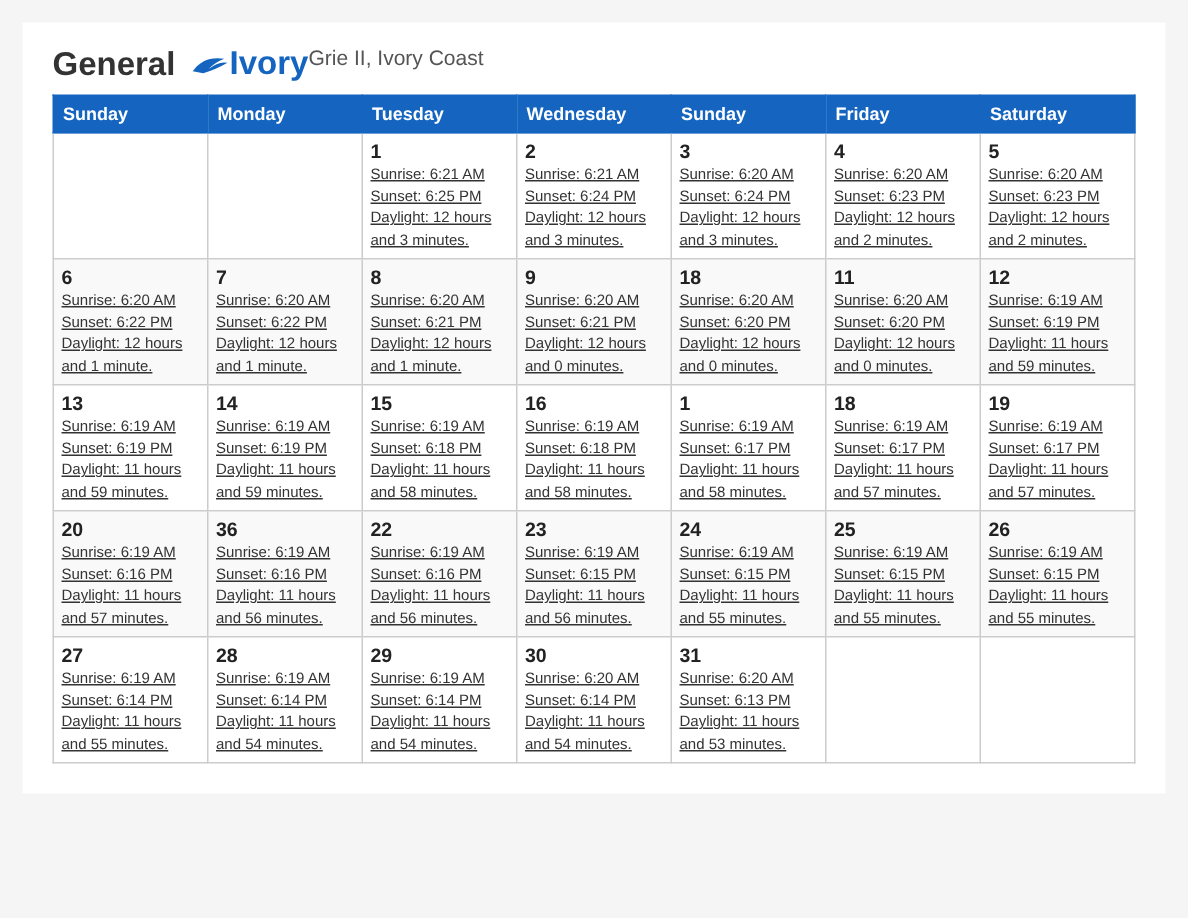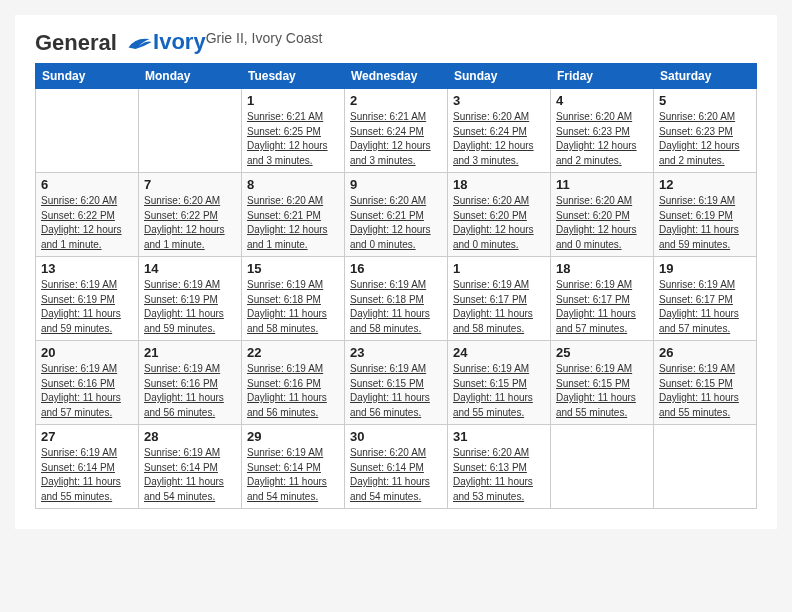--- a/index.html
+++ b/index.html
@@ -204,21 +204,21 @@
             <span class="day-number">19</span>
             <div class="day-info">Sunrise: 6:19 AM<br>Sunset: 6:17 PM<br>Daylight: 11 hours and 57 minutes.</div>
           </td>
         </tr>
         <tr>
           <td>
             <span class="day-number">20</span>
             <div class="day-info">Sunrise: 6:19 AM<br>Sunset: 6:16 PM<br>Daylight: 11 hours and 57 minutes.</div>
           </td>
           <td>
-            <span class="day-number">21</span>
+            <span class="day-number">36</span>
             <div class="day-info">Sunrise: 6:19 AM<br>Sunset: 6:16 PM<br>Daylight: 11 hours and 56 minutes.</div>
           </td>
           <td>
             <span class="day-number">22</span>
             <div class="day-info">Sunrise: 6:19 AM<br>Sunset: 6:16 PM<br>Daylight: 11 hours and 56 minutes.</div>
           </td>
           <td>
             <span class="day-number">23</span>
             <div class="day-info">Sunrise: 6:19 AM<br>Sunset: 6:15 PM<br>Daylight: 11 hours and 56 minutes.</div>
           </td>

